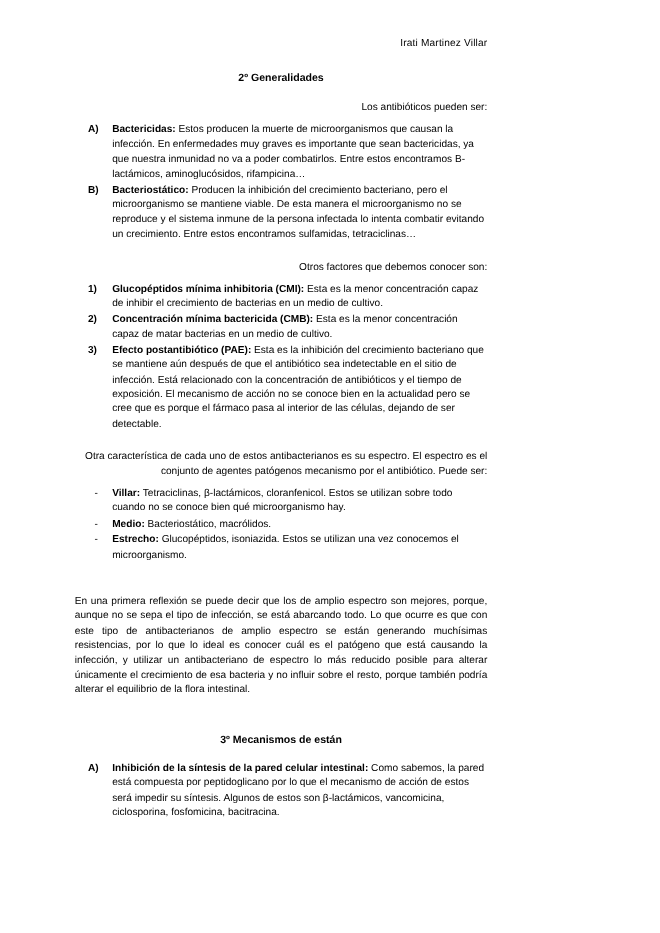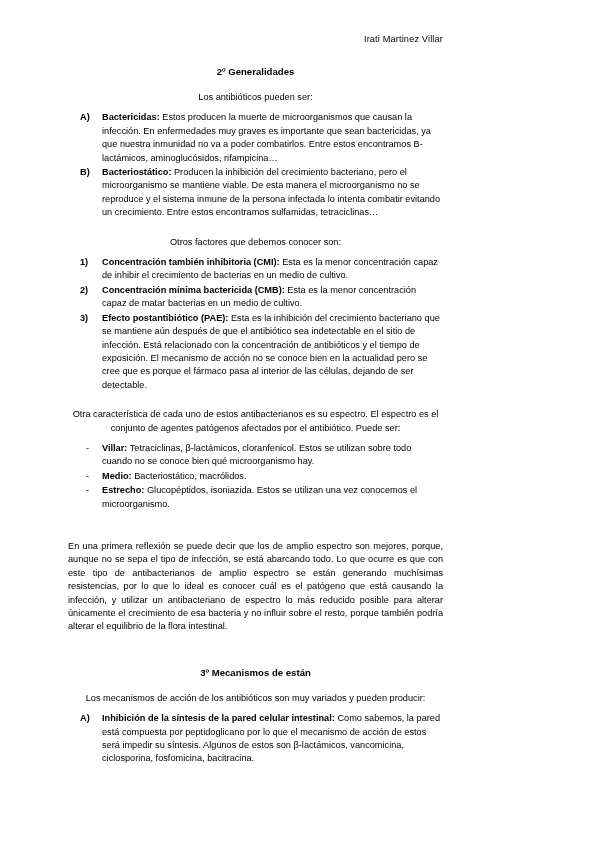--- a/index.html
+++ b/index.html
@@ -31,21 +31,21 @@
   .section-title {
     text-align: center;
     font-weight: bold;
     font-size: 9.6px;
     margin: 12px 0 14px 0;
   }
   .para {
     font-size: 9.2px;
     line-height: 13.4px;
     margin: 0 0 7px 0;
-    text-align: center;
+    text-align: right;
   }
   .para.justify {
     text-align: justify;
   }
   ol.lettered, ol.numbered, ul.dashed {
     margin: 0 0 7px 0;
     padding: 0;
     list-style: none;
   }
   li.item {
@@ -95,33 +95,33 @@
       <span class="marker">B)</span><span class="b">Bacteriostático:</span><span> Producen la inhibición del crecimiento bacteriano, pero el microorganismo se mantiene viable. De esta manera el microorganismo no se reproduce y el sistema inmune de la persona infectada lo intenta combatir evitando un crecimiento. Entre estos encontramos sulfamidas, tetraciclinas…</span>
     </li>
   </ol>
 
   <div class="spacer-1"></div>
 
   <p class="para">Otros factores que debemos conocer son:</p>
 
   <ol class="numbered">
     <li class="item">
-      <span class="marker">1)</span><span class="b">Concentración también inhibitoria (CMI):</span><span> Esta es la menor concentración capaz de inhibir el crecimiento de bacterias en un medio de cultivo.</span>
+      <span class="marker">1)</span><span class="b">Glucopéptidos mínima inhibitoria (CMI):</span><span> Esta es la menor concentración capaz de inhibir el crecimiento de bacterias en un medio de cultivo.</span>
     </li>
     <li class="item">
       <span class="marker">2)</span><span class="b">Concentración mínima bactericida (CMB):</span><span> Esta es la menor concentración capaz de matar bacterias en un medio de cultivo.</span>
     </li>
     <li class="item">
       <span class="marker">3)</span><span class="b">Efecto postantibiótico (PAE):</span><span> Esta es la inhibición del crecimiento bacteriano que se mantiene aún después de que el antibiótico sea indetectable en el sitio de infección. Está relacionado con la concentración de antibióticos y el tiempo de exposición. El mecanismo de acción no se conoce bien en la actualidad pero se cree que es porque el fármaco pasa al interior de las células, dejando de ser detectable.</span>
     </li>
   </ol>
 
   <div class="spacer-1"></div>
 
-  <p class="para">Otra característica de cada uno de estos antibacterianos es su espectro. El espectro es el conjunto de agentes patógenos afectados por el antibiótico. Puede ser:</p>
+  <p class="para">Otra característica de cada uno de estos antibacterianos es su espectro. El espectro es el conjunto de agentes patógenos mecanismo por el antibiótico. Puede ser:</p>
 
   <ul class="dashed">
     <li class="item">
       <span class="marker">-</span><span class="b">Villar:</span><span> Tetraciclinas, β-lactámicos, cloranfenicol. Estos se utilizan sobre todo cuando no se conoce bien qué microorganismo hay.</span>
     </li>
     <li class="item">
       <span class="marker">-</span><span class="b">Medio:</span><span> Bacteriostático, macrólidos.</span>
     </li>
     <li class="item">
       <span class="marker">-</span><span class="b">Estrecho:</span><span> Glucopéptidos, isoniazida. Estos se utilizan una vez conocemos el microorganismo.</span>
@@ -129,21 +129,20 @@
   </ul>
 
   <div class="gap-big"></div>
 
   <p class="para justify">En una primera reflexión se puede decir que los de amplio espectro son mejores, porque, aunque no se sepa el tipo de infección, se está abarcando todo. Lo que ocurre es que con este tipo de antibacterianos de amplio espectro se están generando muchísimas resistencias, por lo que lo ideal es conocer cuál es el patógeno que está causando la infección, y utilizar un antibacteriano de espectro lo más reducido posible para alterar únicamente el crecimiento de esa bacteria y no influir sobre el resto, porque también podría alterar el equilibrio de la flora intestinal.</p>
 
   <div class="gap-mid"></div>
 
   <div class="section-title">3º Mecanismos de están</div>
 
-  <p class="para">Los mecanismos de acción de los antibióticos son muy variados y pueden producir:</p>
 
   <ol class="lettered">
     <li class="item">
       <span class="marker">A)</span><span class="b">Inhibición de la síntesis de la pared celular intestinal:</span><span> Como sabemos, la pared está compuesta por peptidoglicano por lo que el mecanismo de acción de estos será impedir su síntesis. Algunos de estos son β-lactámicos, vancomicina, ciclosporina, fosfomicina, bacitracina.</span>
     </li>
   </ol>
 
 </div>
 
 </body></html>

